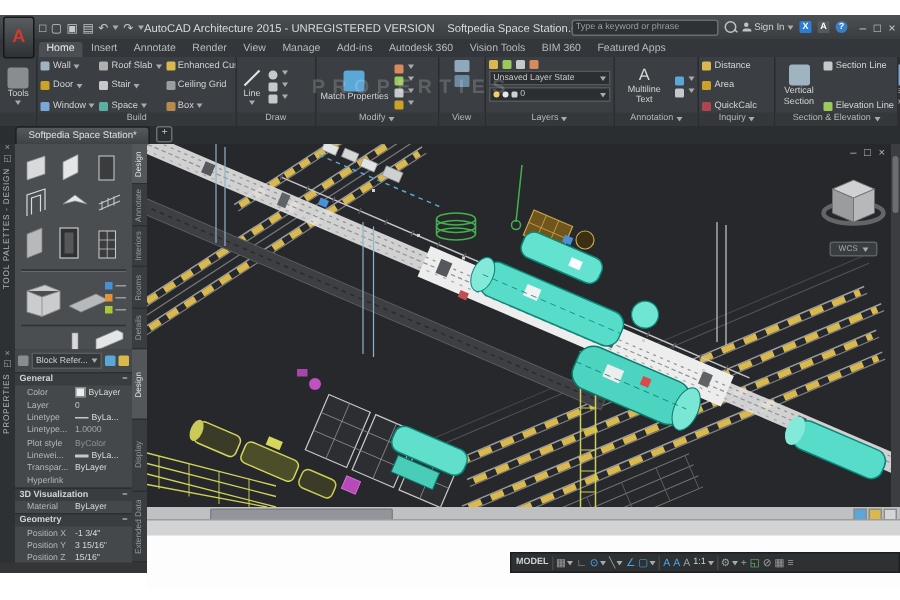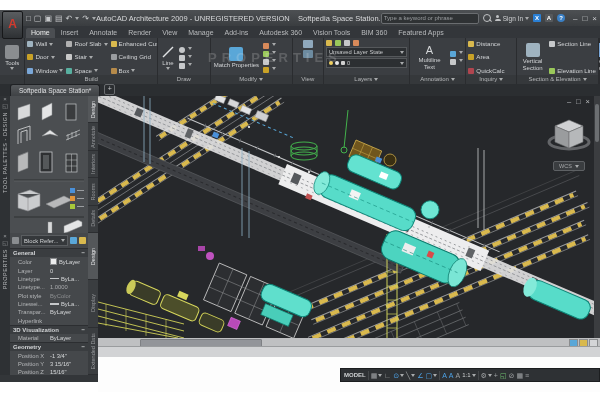--- a/index.html
+++ b/index.html
@@ -125,21 +125,21 @@
       <span>□</span>
       <span>▢</span>
       <span>▣</span>
       <span>▤</span>
       <span>↶</span>
       <span class="dd"></span>
       <span>↷</span>
       <span class="dd"></span>
     </div>
     <div class="ttext">
-      <span>AutoCAD Architecture 2009 - UNREGISTERED VERSION</span>&nbsp;&nbsp;&nbsp;
+      <span>AutoCAD Architecture 2015 - UNREGISTERED VERSION</span>&nbsp;&nbsp;&nbsp;
       <span>Softpedia Space Station.dwg</span>
     </div>
     <div class="tright">
       <input class="searchbox" placeholder="Type a keyword or phrase" style="">
       <span class="mag"></span>
       <span class="signin">
         <span class="person"></span>
         <span>Sign In</span>
         <span class="dd"></span>
       </span>

